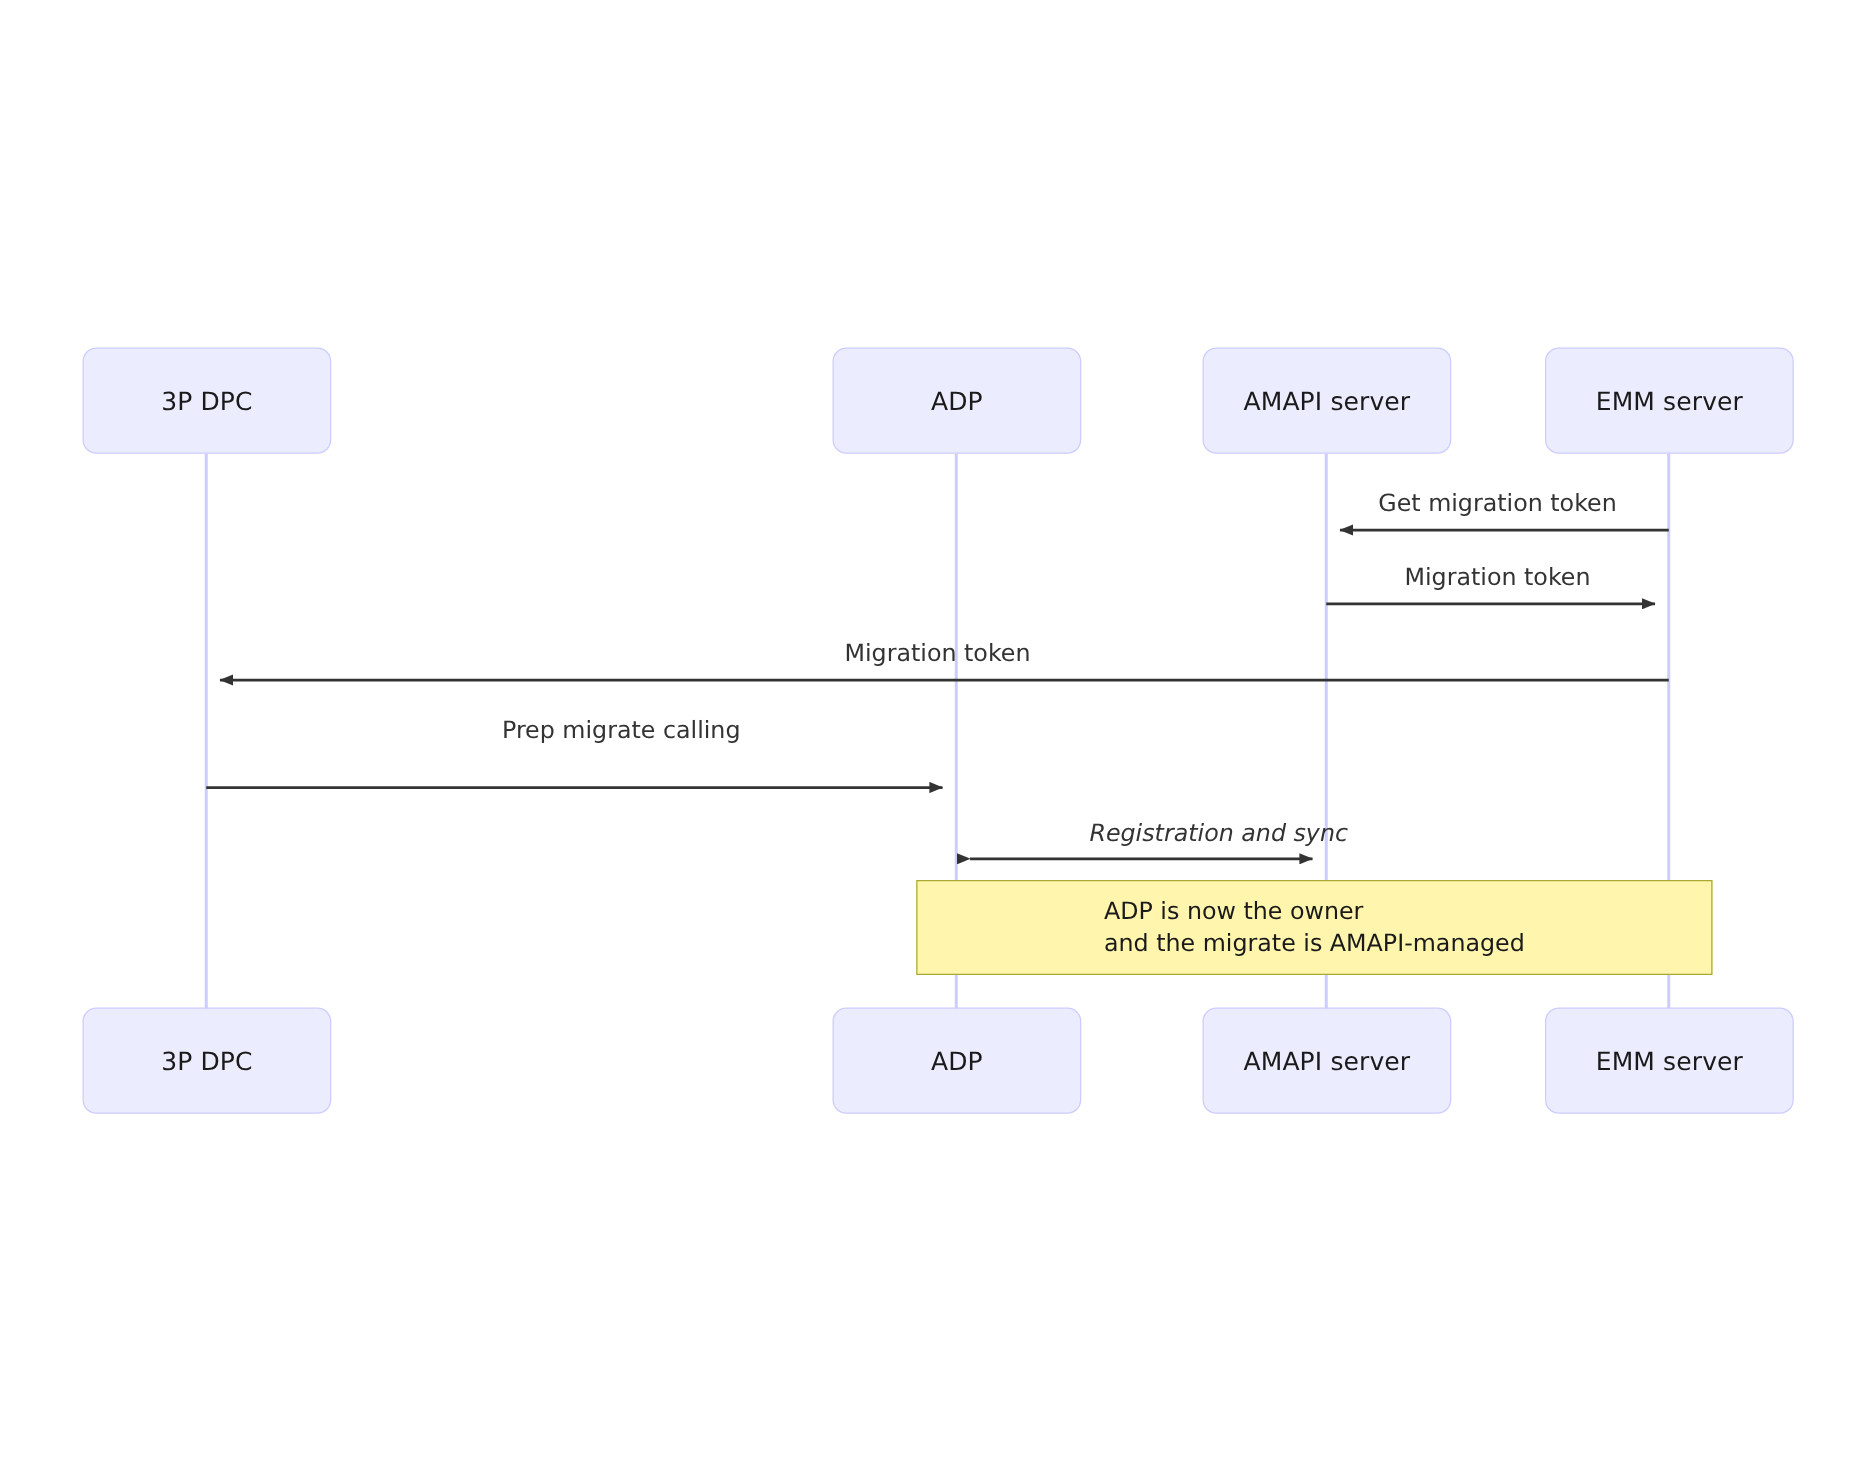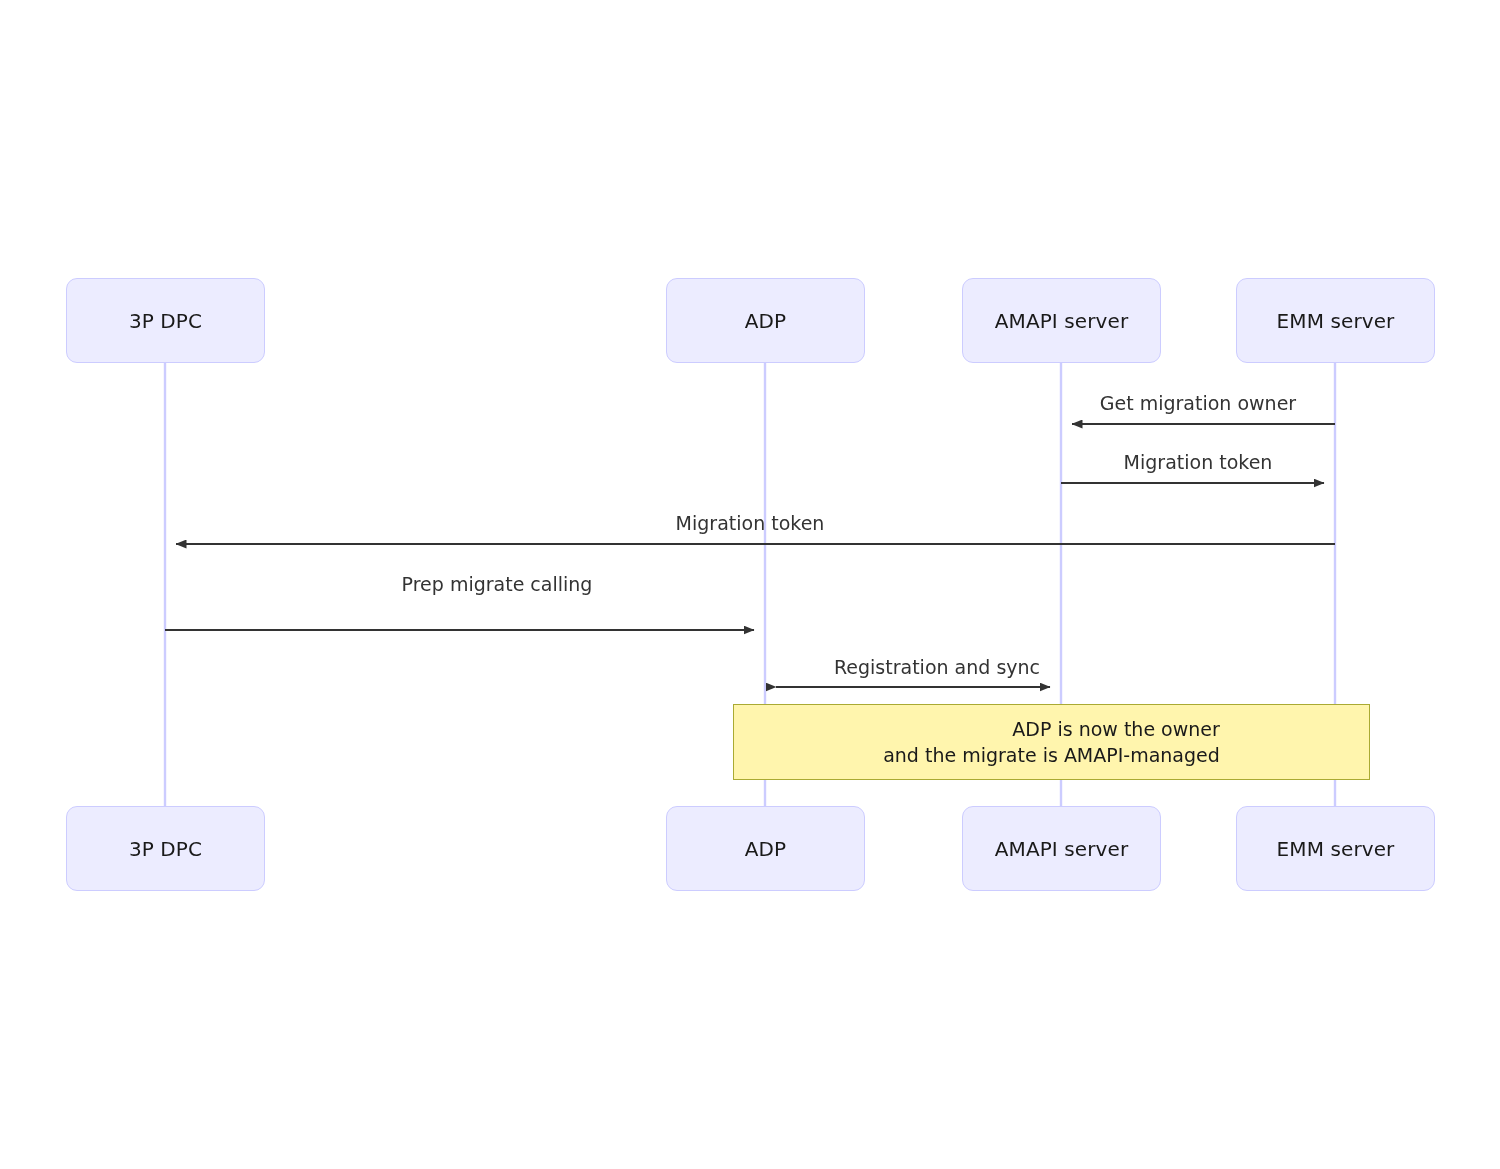--- a/index.html
+++ b/index.html
@@ -48,21 +48,21 @@
     font-family: "DejaVu Sans", sans-serif;
   }
   .note-box {
     position: absolute;
     box-sizing: border-box;
     background: #FFF5AD;
     border: 1.6px solid #AAAA33;
     display: flex;
     align-items: center;
     justify-content: center;
-    text-align: right;
+    text-align: left;
     color: #1a1a1a;
     font-size: 19px;
     line-height: 1.38;
     font-family: "DejaVu Sans", sans-serif;
   }
 </style>
 </head>
 <body>
 
 <div id="diagram">
@@ -116,31 +116,31 @@
   <div class="actor-box" style="left:666px; top:806px; width:199px; height:85px;">
     <span>ADP</span>
   </div>
   <div class="actor-box" style="left:962px; top:806px; width:199px; height:85px;">
     <span>AMAPI server</span>
   </div>
   <div class="actor-box" style="left:1236px; top:806px; width:199px; height:85px;">
     <span>EMM server</span>
   </div>
 
-  <div class="msg-label" style="left:1061px; top:391px; width:274px;">Get migration owner</div>
+  <div class="msg-label" style="left:1061px; top:391px; width:274px;">Get migration token</div>
 
   <div class="msg-label" style="left:1061px; top:450px; width:274px;">Migration token</div>
 
   <div class="msg-label" style="left:165px; top:511px; width:1170px;">Migration token</div>
 
   <div class="msg-label" style="left:165px; top:572px; width:600px;padding-left:32px;">
     <div>Prep migrate calling</div>
   </div>
 
-  <div class="msg-label" style="left:765px; top:655px; width:344px;">Registration and sync</div>
+  <div class="msg-label" style="left:803px; top:655px; width:344px;font-style:italic;">Registration and sync</div>
 
   <div class="note-box" style="left:733px; top:704px; width:637px; height:76px;">
     <div>
       <div>ADP is now the owner</div>
       <div>and the migrate is AMAPI-managed</div>
     </div>
   </div>
 
 </div>
 

